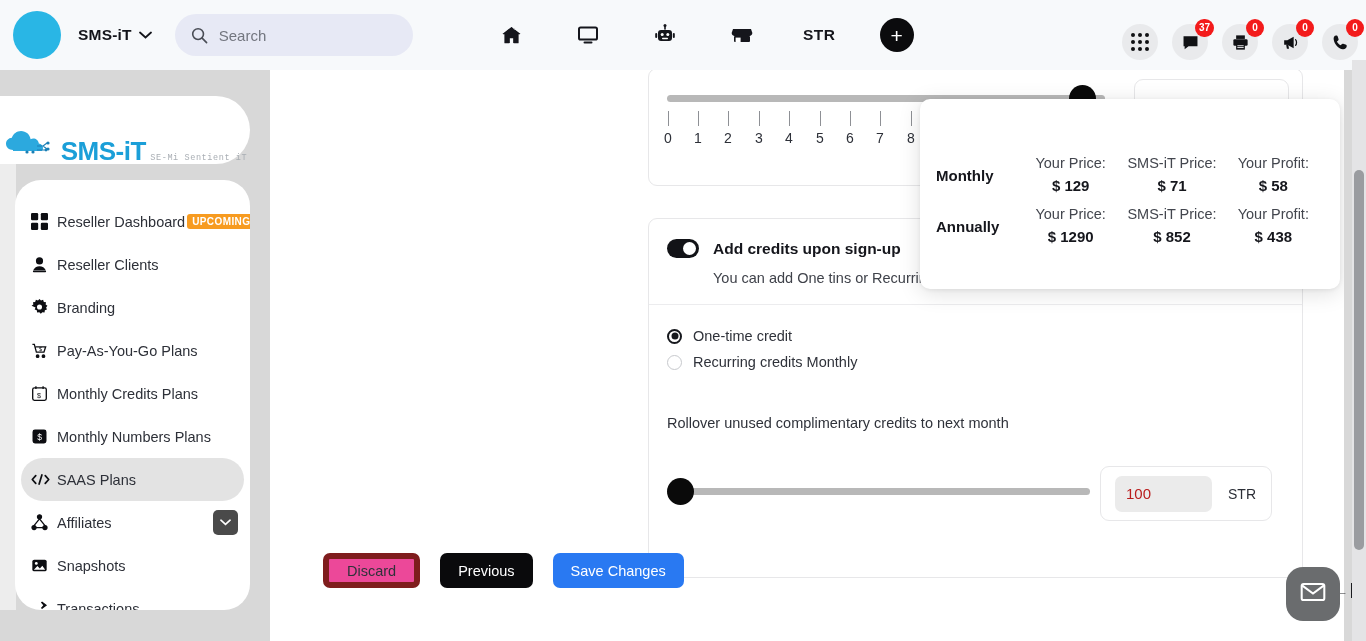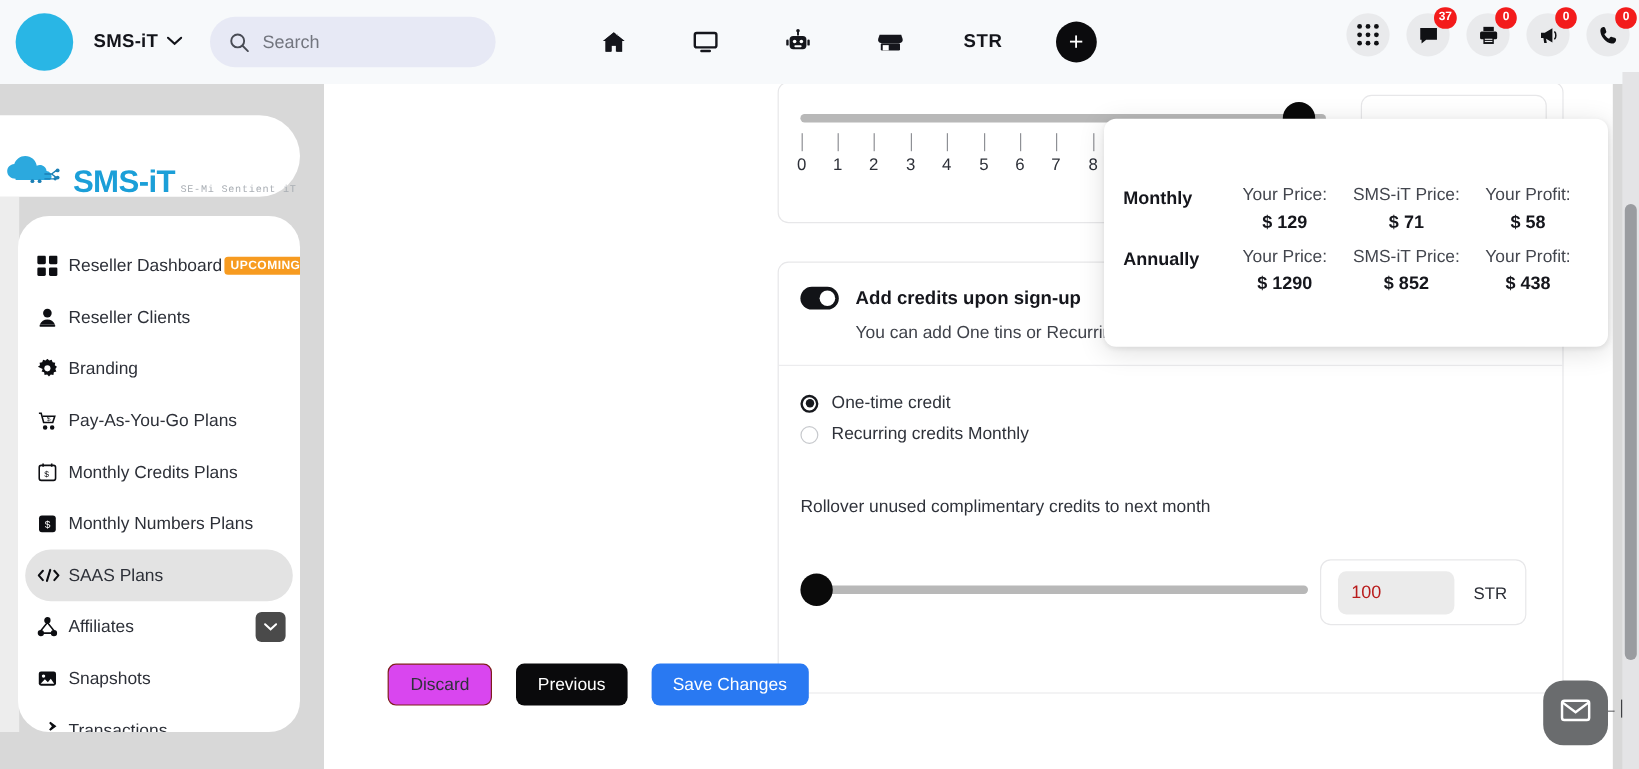--- a/index.html
+++ b/index.html
@@ -44,21 +44,21 @@
     width: 77px; height: 44px; display: flex; align-items: center; justify-content: center;
     color: #15161c; cursor: pointer;
   }
   .nav-ico.str { font-weight: bold; font-size: 15.5px; letter-spacing: .5px; }
   .plus-btn {
     width: 34px; height: 34px; border-radius: 50%; background: #0b0b0d;
     color: #fff; display: flex; align-items: center; justify-content: center;
     font-size: 21px; line-height: 1; margin-left: 22px; cursor: pointer;
   }
 
-  .nav-right { position: absolute; right: 8px; top: 11px; display: flex; align-items: center; }
+  .nav-right { position: absolute; right: 8px; top: 24px; display: flex; align-items: center; }
   .circ-ico {
     position: relative; width: 36px; height: 36px; border-radius: 50%;
     background: #e9eaec; display: flex; align-items: center; justify-content: center;
     margin-left: 14px; color: #101114; cursor: pointer;
   }
   .circ-ico.plain { background: #e9eaec; }
   .badge {
     position: absolute; top: -5px; right: -6px; min-width: 18px; height: 18px;
     padding: 0 4px; border-radius: 9px; background: #f31b1b; color: #fff;
     font-size: 10px; font-weight: bold; display: flex; align-items: center;
@@ -153,21 +153,21 @@
     background: #ebebeb; border-radius: 7px;
   }
 
   
   .pricing-pop {
     position: absolute; left: 650px; top: 39px; width: 420px; height: 190px;
     background: #fff; border-radius: 10px;
     box-shadow: 0 4px 22px rgba(0,0,0,.13), 0 1px 4px rgba(0,0,0,.07);
     z-index: 30;
   }
-  .price-row { display: flex; align-items: flex-start; padding: 0 16px; }
+  .price-row { display: flex; align-items: center; padding: 0 16px; }
   .price-row.r1 { margin-top: 56px; }
   .price-row.r2 { margin-top: 12px; }
   .price-term { font-size: 15px; font-weight: bold; color: #15161c; width: 84px; padding-top: 2px; }
   .price-col { flex: 1; text-align: center; }
   .price-col .pl { font-size: 14.5px; color: #43464e; display: block; }
   .price-col .pv { font-size: 15px; color: #15161c; font-weight: bold; display: block; margin-top: 6px; }
 
   
   .sec-head { position: absolute; left: 37px; top: 155px; width: 300px; }
   .sec-title { font-size: 17px; font-weight: bold; color: #14161b; }
@@ -223,21 +223,21 @@
   }
   .cc-unit { font-size: 14px; color: #2b2e36; margin-left: 16px; font-weight: 500; }
 
   
   .btn-row { position: absolute; left: 53px; top: 493px; display: flex; align-items: center; gap: 20px; }
   .btn {
     height: 35px; border-radius: 7px; font-size: 14.5px; display: flex;
     align-items: center; justify-content: center; cursor: pointer; padding: 0 18px;
     font-family: "Liberation Sans", sans-serif; border: none;
   }
-  .btn-discard { background: #d946ef; border: 1px solid #7f1d1d; color: #2f323a; }
+  .btn-discard { background: #ec4899; border: 6px solid #7f1d1d; color: #2f323a; }
   .btn-prev { background: #0a0a0c; color: #fff; }
   .btn-save { background: #2979f2; color: #fff; }
 
   
   .fab {
     position: absolute; right: 26px; bottom: 20px; width: 54px; height: 54px;
     border-radius: 17px; background: #6a6c6e; display: flex; align-items: center;
     justify-content: center; cursor: pointer; z-index: 35;
   }
 

